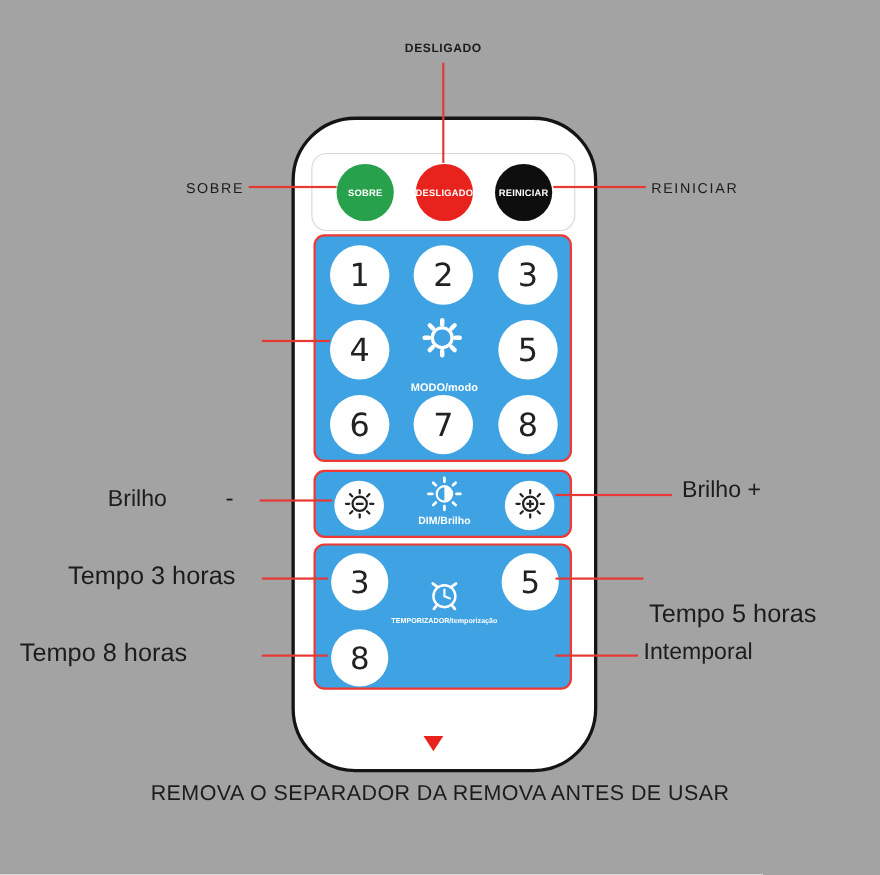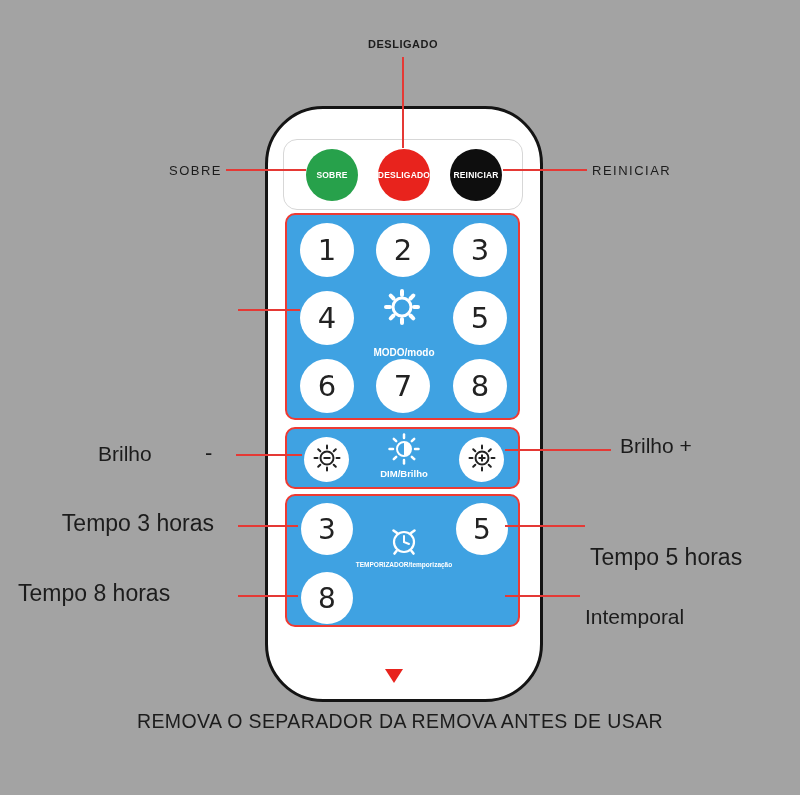--- a/index.html
+++ b/index.html
@@ -85,21 +85,21 @@
 
   <div class="callout small-cap" style="left:592px;top:163px;">REINICIAR</div>
   <div class="cline" style="left:503px;top:169px;width:84px;height:2px;"></div>
 
   <div class="callout" style="left:620px;top:434px;font-size:21px;font-weight:500;">Brilho +</div>
   <div class="cline" style="left:505px;top:449px;width:106px;height:2px;"></div>
 
   <div class="callout" style="left:590px;top:508px;font-size:23px;font-weight:500;margin-top:36px;">Tempo 5 horas</div>
   <div class="cline" style="left:505px;top:525px;width:80px;height:2px;"></div>
 
-  <div class="callout" style="left:585px;top:581px;font-size:21px;font-weight:500;margin-top:24px;">Intemporal</div>
+  <div class="callout" style="left:585px;top:581px;font-size:21px;font-weight:500;">Intemporal</div>
   <div class="cline" style="left:505px;top:595px;width:75px;height:2px;"></div>
 
   <div class="caption">REMOVA O SEPARADOR DA REMOVA ANTES DE USAR</div>
 
   <div class="remote">
 
     <div class="power-panel">
       <div class="pbtn" style="left:22px;top:9px;background:#27a14b;">SOBRE</div>
       <div class="pbtn" style="left:94px;top:9px;background:#e8231d;">DESLIGADO</div>
       <div class="pbtn" style="left:166px;top:9px;background:#0e0e0e;">REINICIAR</div>

